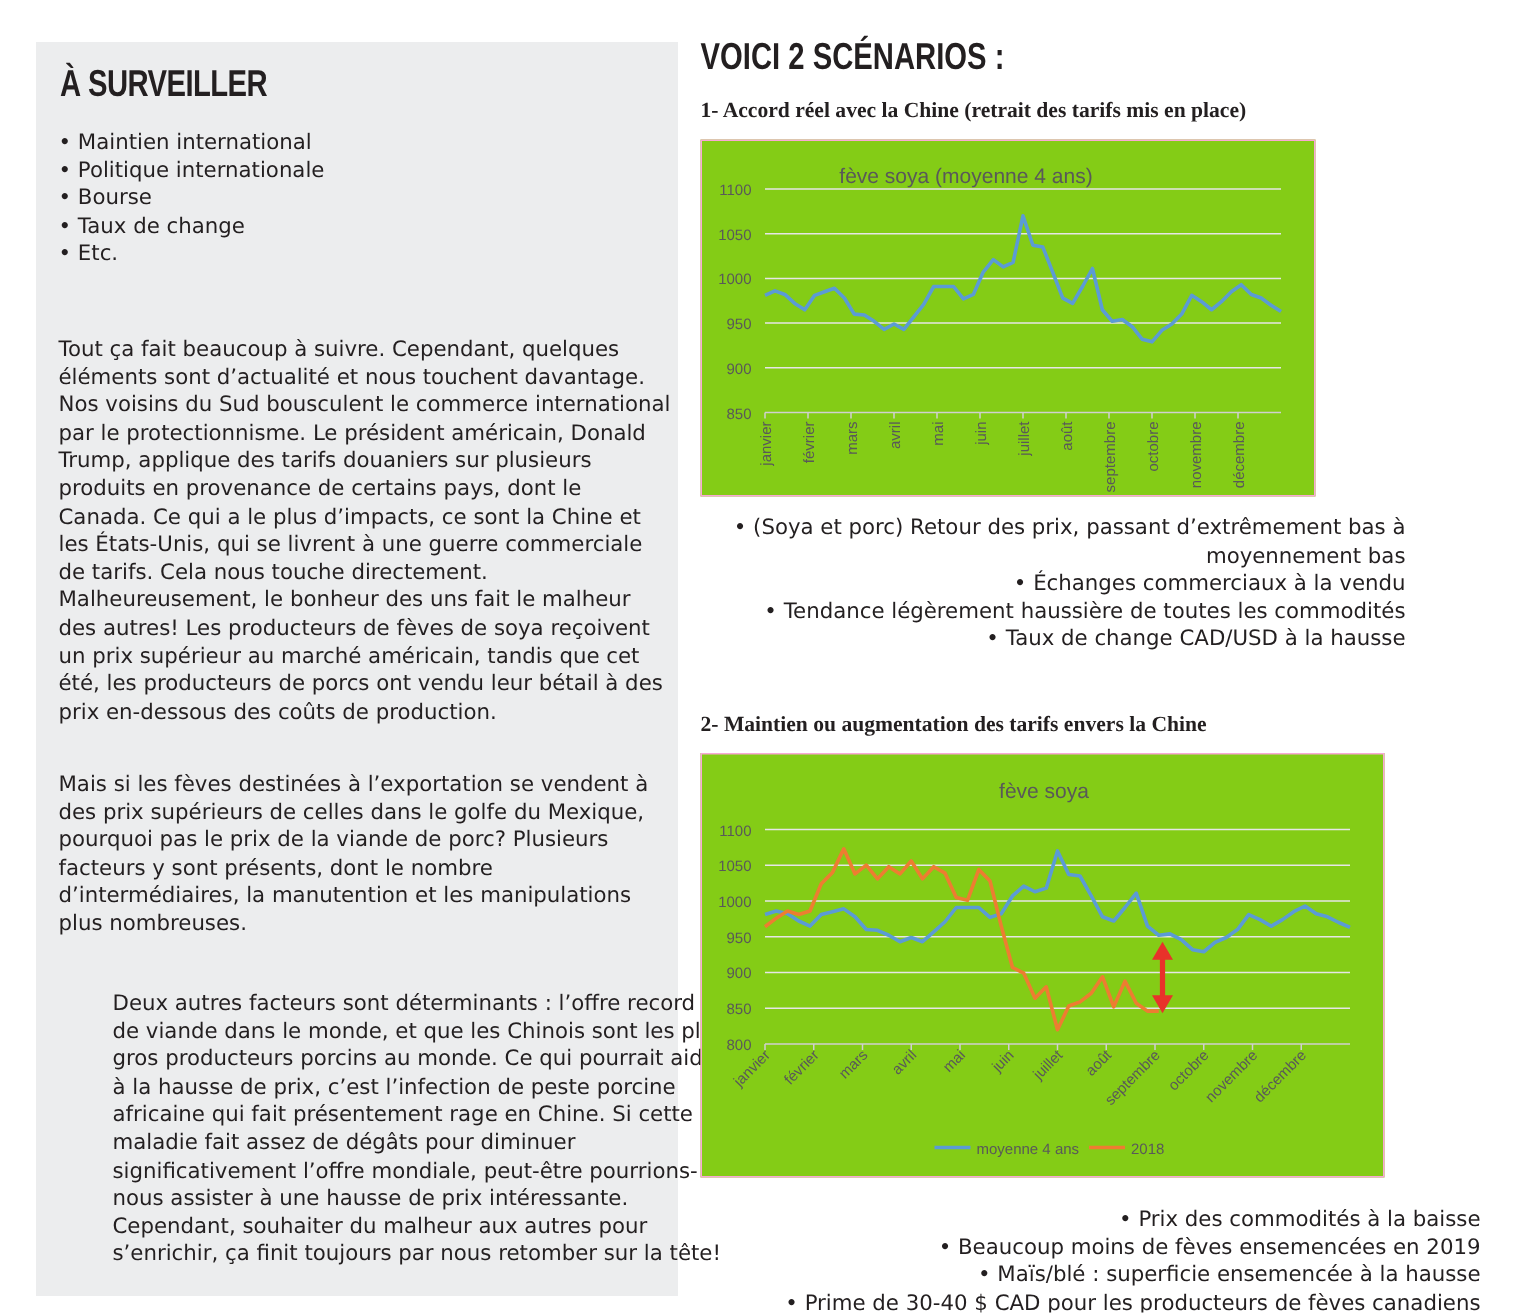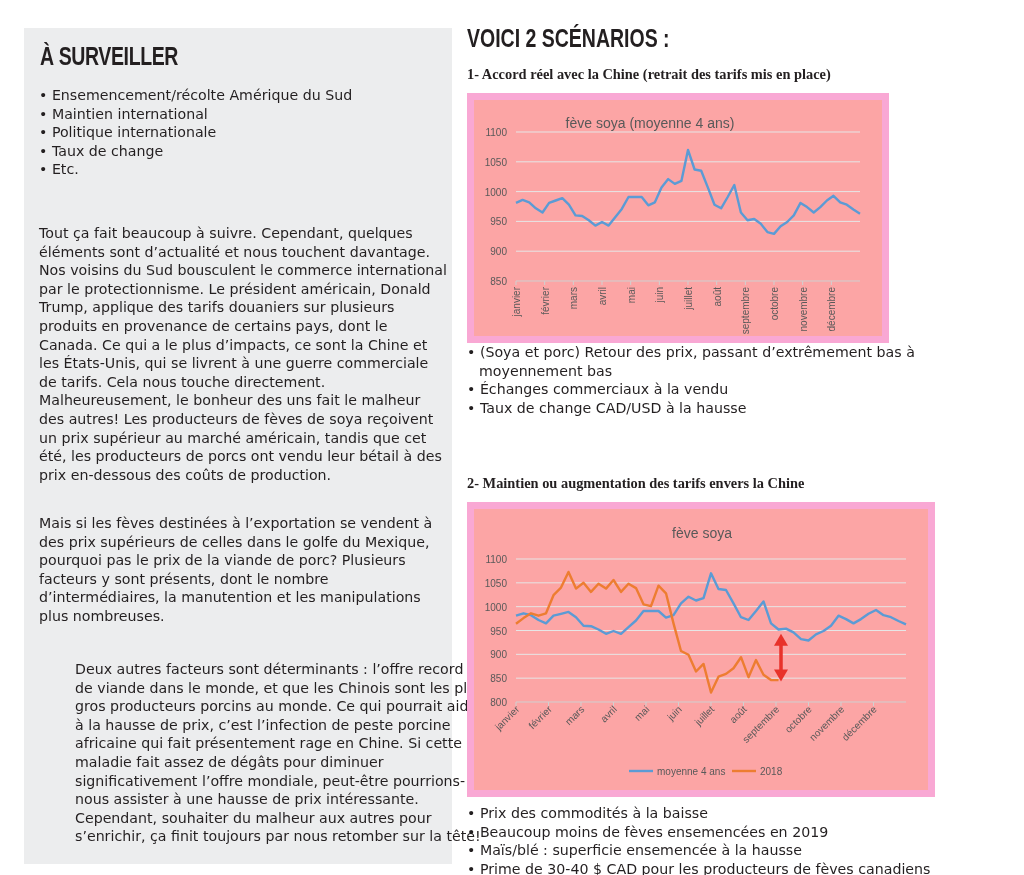--- a/index.html
+++ b/index.html
@@ -35,44 +35,44 @@
     font-family:"Liberation Sans", sans-serif; font-weight:bold;
     font-size:25px; transform:scaleX(0.78); transform-origin:left top;
   }
   .scenario-heading {
     position:absolute; left:467px; margin:0;
     font-family:Liberation Serif, serif; font-weight:bold; font-size:14.4px;
   }
   .sh1 { top:66px; }
   .sh2 { top:475px; }
   .chart-frame {
-    position:absolute; border:7px solid #f9a8d4; background:#fca5a5;
+    position:absolute; border:1px solid #f9a8d4; background:#84cc16;
   }
   .cf1 { left:467px; top:93px; width:408px; height:236px; }
   .cf2 { left:467px; top:502px; width:454px; height:281px; }
   .chart-frame svg { position:absolute; left:0; top:0; }
   .bullets {
     position:absolute; left:467px; margin:0; padding:0; list-style:none;
-    font-size:14.2px; line-height:18.6px;
+    font-size:14.2px; line-height:18.6px;text-align:right;
   }
   .bullets li { padding-left:12px; text-indent:-12px; }
   .bullets li::before { content:"• "; }
   .b1 { top:343px; width:470px; }
   .b2 { top:804px; width:520px; }
   .ctext { font-family:"Liberation Sans", sans-serif; fill:#595959; }
 </style>
 </head>
 <body>
 
 <div class="panel">
   <h1 class="panel-title">À SURVEILLER</h1>
   <ul class="watch-list">
-    <li>Ensemencement/récolte Amérique du Sud</li>
     <li>Maintien international</li>
     <li>Politique internationale</li>
+    <li>Bourse</li>
     <li>Taux de change</li>
     <li>Etc.</li>
   </ul>
   <p class="para p1">Tout ça fait beaucoup à suivre. Cependant, quelques éléments sont d’actualité et nous touchent davantage. Nos voisins du Sud bousculent le commerce international par le protectionnisme. Le président américain, Donald Trump, applique des tarifs douaniers sur plusieurs produits en provenance de certains pays, dont le Canada. Ce qui a le plus d’impacts, ce sont la Chine et les États-Unis, qui se livrent à une guerre commerciale de tarifs. Cela nous touche directement. Malheureusement, le bonheur des uns fait le malheur des autres! Les producteurs de fèves de soya reçoivent un prix supérieur au marché américain, tandis que cet été, les producteurs de porcs ont vendu leur bétail à des prix en-dessous des coûts de production.</p>
   <p class="para p2">Mais si les fèves destinées à l’exportation se vendent à des prix supérieurs de celles dans le golfe du Mexique, pourquoi pas le prix de la viande de porc? Plusieurs facteurs y sont présents, dont le nombre d’intermédiaires, la manutention et les manipulations plus nombreuses.</p>
   <p class="para p3">Deux autres facteurs sont déterminants : l’offre record de viande dans le monde, et que les Chinois sont les plus gros producteurs porcins au monde. Ce qui pourrait aider à la hausse de prix, c’est l’infection de peste porcine africaine qui fait présentement rage en Chine. Si cette maladie fait assez de dégâts pour diminuer significativement l’offre mondiale, peut-être pourrions-nous assister à une hausse de prix intéressante. Cependant, souhaiter du malheur aux autres pour s’enrichir, ça finit toujours par nous retomber sur la tête!</p>
 </div>
 
 <h1 class="right-title">VOICI 2 SCÉNARIOS :</h1>
 <h2 class="scenario-heading sh1">1- Accord réel avec la Chine (retrait des tarifs mis en place)</h2>
@@ -124,20 +124,21 @@
       </g>
     <g id="c1-series">
         <polyline points="42.0,102.9 48.6,99.9 55.2,102.3 61.8,108.3 68.5,112.5 75.1,102.9 81.7,100.5 88.3,98.2 94.9,104.7 101.5,115.4 108.2,116.0 114.8,120.2 121.4,125.6 128.0,122.0 134.6,125.6 141.2,117.2 147.8,108.9 154.5,97.0 161.1,97.0 167.7,97.0 174.3,105.3 180.9,102.3 187.5,87.4 194.2,79.1 200.8,83.9 207.4,80.9 214.0,49.9 220.6,69.5 227.2,70.7 233.8,87.4 240.5,104.7 247.1,108.3 253.7,97.0 260.3,85.0 266.9,112.5 273.5,120.2 280.2,119.0 286.8,123.8 293.4,132.1 300.0,133.9 306.6,126.2 313.2,122.0 319.8,115.4 326.5,102.9 333.1,107.1 339.7,112.5 346.3,107.1 352.9,100.5 359.5,95.8 366.2,102.3 372.8,104.7 379.4,109.5 386.0,113.7" fill="none" stroke="#5b9bd5" stroke-width="2.4" stroke-linejoin="round"></polyline>
       </g>
   </svg>
 </div>
 
 <ul class="bullets b1">
   <li>(Soya et porc) Retour des prix, passant d’extrêmement bas à moyennement bas</li>
   <li>Échanges commerciaux à la vendu</li>
+  <li>Tendance légèrement haussière de toutes les commodités</li>
   <li>Taux de change CAD/USD à la hausse</li>
 </ul>
 
 <h2 class="scenario-heading sh2">2- Maintien ou augmentation des tarifs envers la Chine</h2>
 
 <div class="chart-frame cf2">
   <svg id="chart2" width="454" height="281">
     <g id="c2-grid">
         <line x1="42" x2="432" y1="193" y2="193" stroke="#d0d0d0" stroke-width="1"></line>
         <line x1="42" x2="432" y1="169.16666666666669" y2="169.16666666666669" stroke="#e6e6e6" stroke-width="1"></line>

